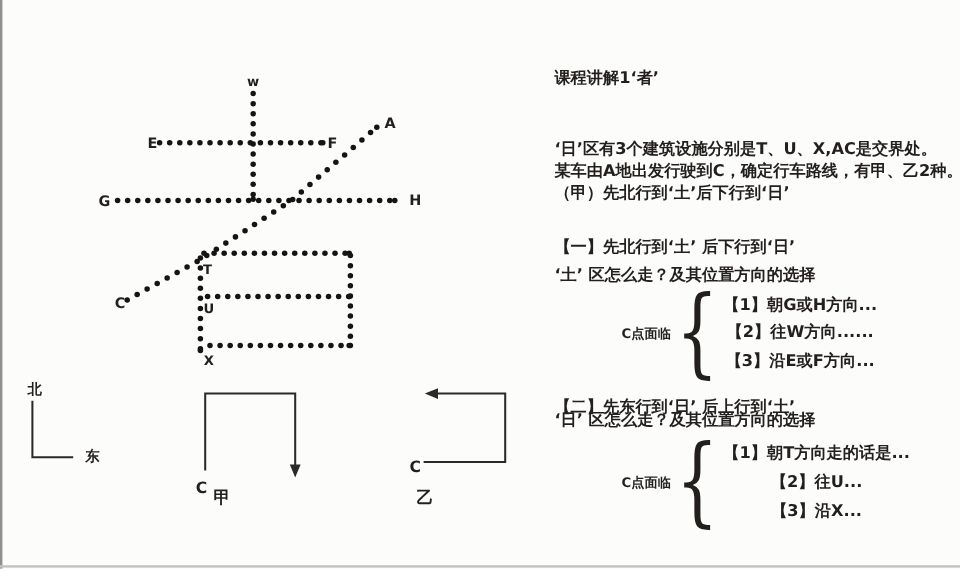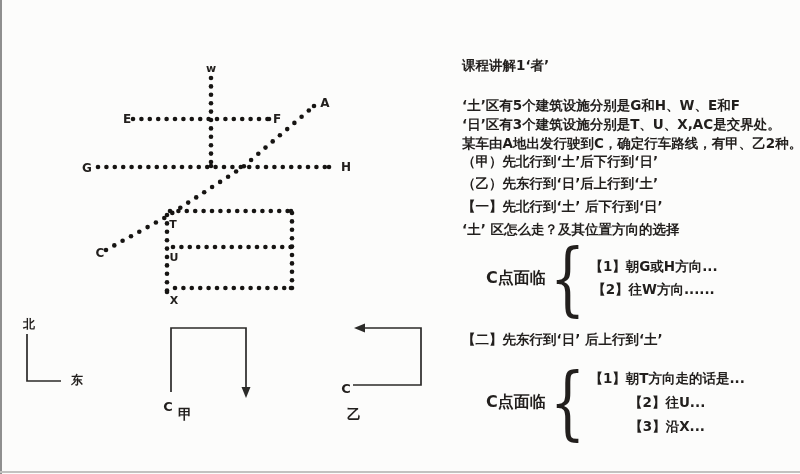--- a/index.html
+++ b/index.html
@@ -19,21 +19,21 @@
   #panel{position:absolute;left:0;top:0;width:660px;height:474px;pointer-events:none;text-decoration:underline;}
   .pline{
     position:absolute;left:462px;white-space:nowrap;
     font-size:13.5px;font-weight:700;line-height:18px;color:#221f1d;
     font-family:"DejaVu Sans","Liberation Sans",sans-serif;
   }
   .brace-group{
     position:absolute;left:486px;display:flex;align-items:center;
   }
   .bg-label{
-    font-size:16px;font-weight:700;white-space:nowrap;color:#221f1d;
+    font-size:11px;font-weight:700;white-space:nowrap;color:#221f1d;margin-left:32px;
   }
   .bg-brace{
     font-size:56px;font-weight:400;line-height:1;color:#221f1d;
     transform:scaleY(1.45);transform-origin:center;margin:0 4px 0 4px;
     font-family:"DejaVu Serif","Liberation Serif",serif;
   }
   .bg-items{display:flex;flex-direction:column;align-items:center;}
   .bg-item{
     font-size:13.5px;font-weight:700;white-space:nowrap;color:#221f1d;
   }
@@ -219,38 +219,38 @@
       <text x="29" y="328" text-anchor="middle" fill="#221f1d" font-size="12" font-weight="bold" font-family="&quot;DejaVu Sans&quot;,&quot;Liberation Sans&quot;,sans-serif">北</text>
       <text x="77" y="384" text-anchor="middle" fill="#221f1d" font-size="12" font-weight="bold" font-family="&quot;DejaVu Sans&quot;,&quot;Liberation Sans&quot;,sans-serif">东</text>
       <text x="168" y="411" text-anchor="middle" fill="#221f1d" font-size="13" font-weight="bold" font-family="&quot;DejaVu Sans&quot;,&quot;Liberation Sans&quot;,sans-serif">C</text>
       <text x="185" y="419" text-anchor="middle" fill="#221f1d" font-size="14" font-weight="bold" font-family="&quot;DejaVu Sans&quot;,&quot;Liberation Sans&quot;,sans-serif">甲</text>
       <text x="346" y="393" text-anchor="middle" fill="#221f1d" font-size="13" font-weight="bold" font-family="&quot;DejaVu Sans&quot;,&quot;Liberation Sans&quot;,sans-serif">C</text>
       <text x="354" y="419" text-anchor="middle" fill="#221f1d" font-size="14" font-weight="bold" font-family="&quot;DejaVu Sans&quot;,&quot;Liberation Sans&quot;,sans-serif">乙</text>
     </svg>
 
   <div id="panel">
     <div class="pline" style="top:56px">课程讲解1‘者’</div>
-    <div class="pline" style="top:96px">‘土’区有5个建筑设施分别是G和H、W、E和F</div>
     <div class="pline" style="top:115px">‘日’区有3个建筑设施分别是T、U、X,AC是交界处。</div>
     <div class="pline" style="top:134px">某车由A地出发行驶到C，确定行车路线，有甲、乙2种。</div>
     <div class="pline" style="top:152px">（甲）先北行到‘土’后下行到‘日’</div>
-    <div class="pline" style="top:174px">（乙）先东行到‘日’后上行到‘土’</div>
     <div class="pline" style="top:220px">‘土’ 区怎么走？及其位置方向的选择</div>
     <div class="pline" style="top:197px">【一】先北行到‘土’ 后下行到‘日’</div>
 
     <div class="brace-group g1" style="top:243px;height:70px">
       <div class="bg-label">C点面临</div>
       <div class="bg-brace">{</div>
       <div class="bg-items">
         <div class="bg-item">【1】朝G或H方向...</div>
         <div class="bg-item">【2】往W方向......</div>
+        <div class="bg-item">【3】沿E或F方向...</div>
       </div>
     </div>
 
     <div class="pline" style="top:330px">【二】先东行到‘日’ 后上行到‘土’</div>
+    <div class="pline" style="top:341px">‘日’ 区怎么走？及其位置方向的选择</div>
 
     <div class="brace-group g2" style="top:366px;height:72px">
       <div class="bg-label">C点面临</div>
       <div class="bg-brace">{</div>
       <div class="bg-items">
         <div class="bg-item">【1】朝T方向走的话是...</div>
         <div class="bg-item">【2】往U...</div>
         <div class="bg-item">【3】沿X...</div>
       </div>
     </div>

